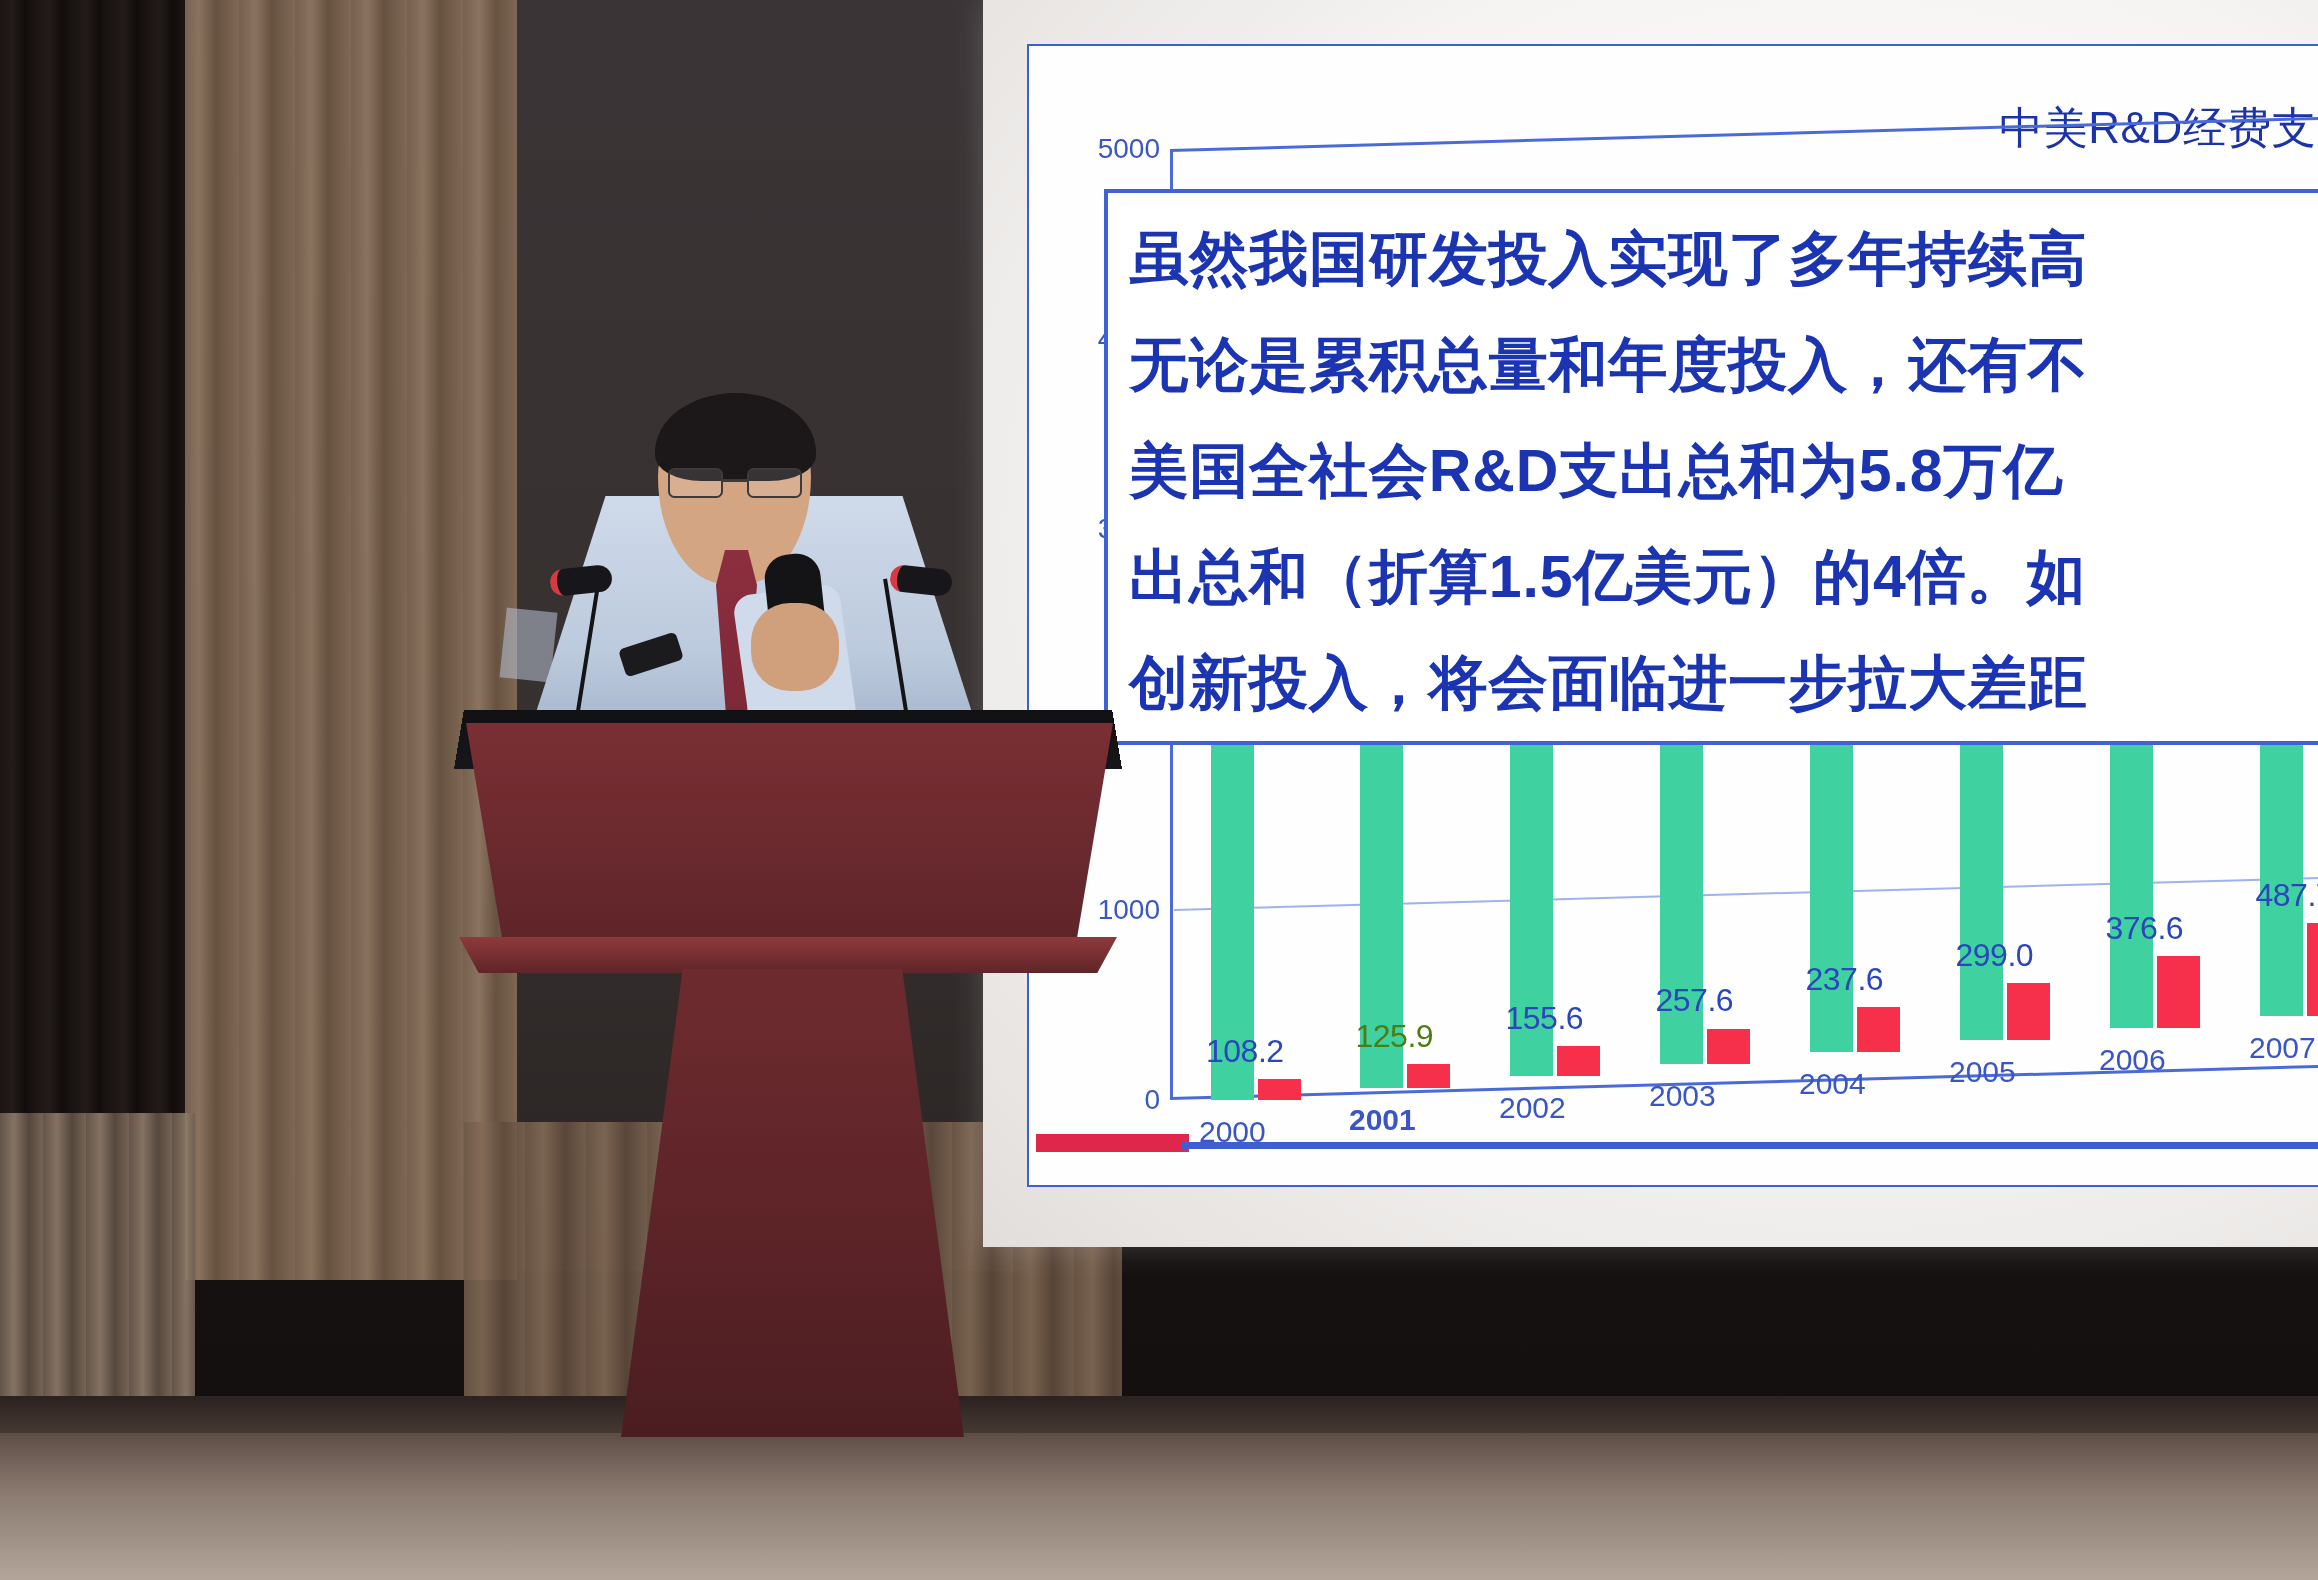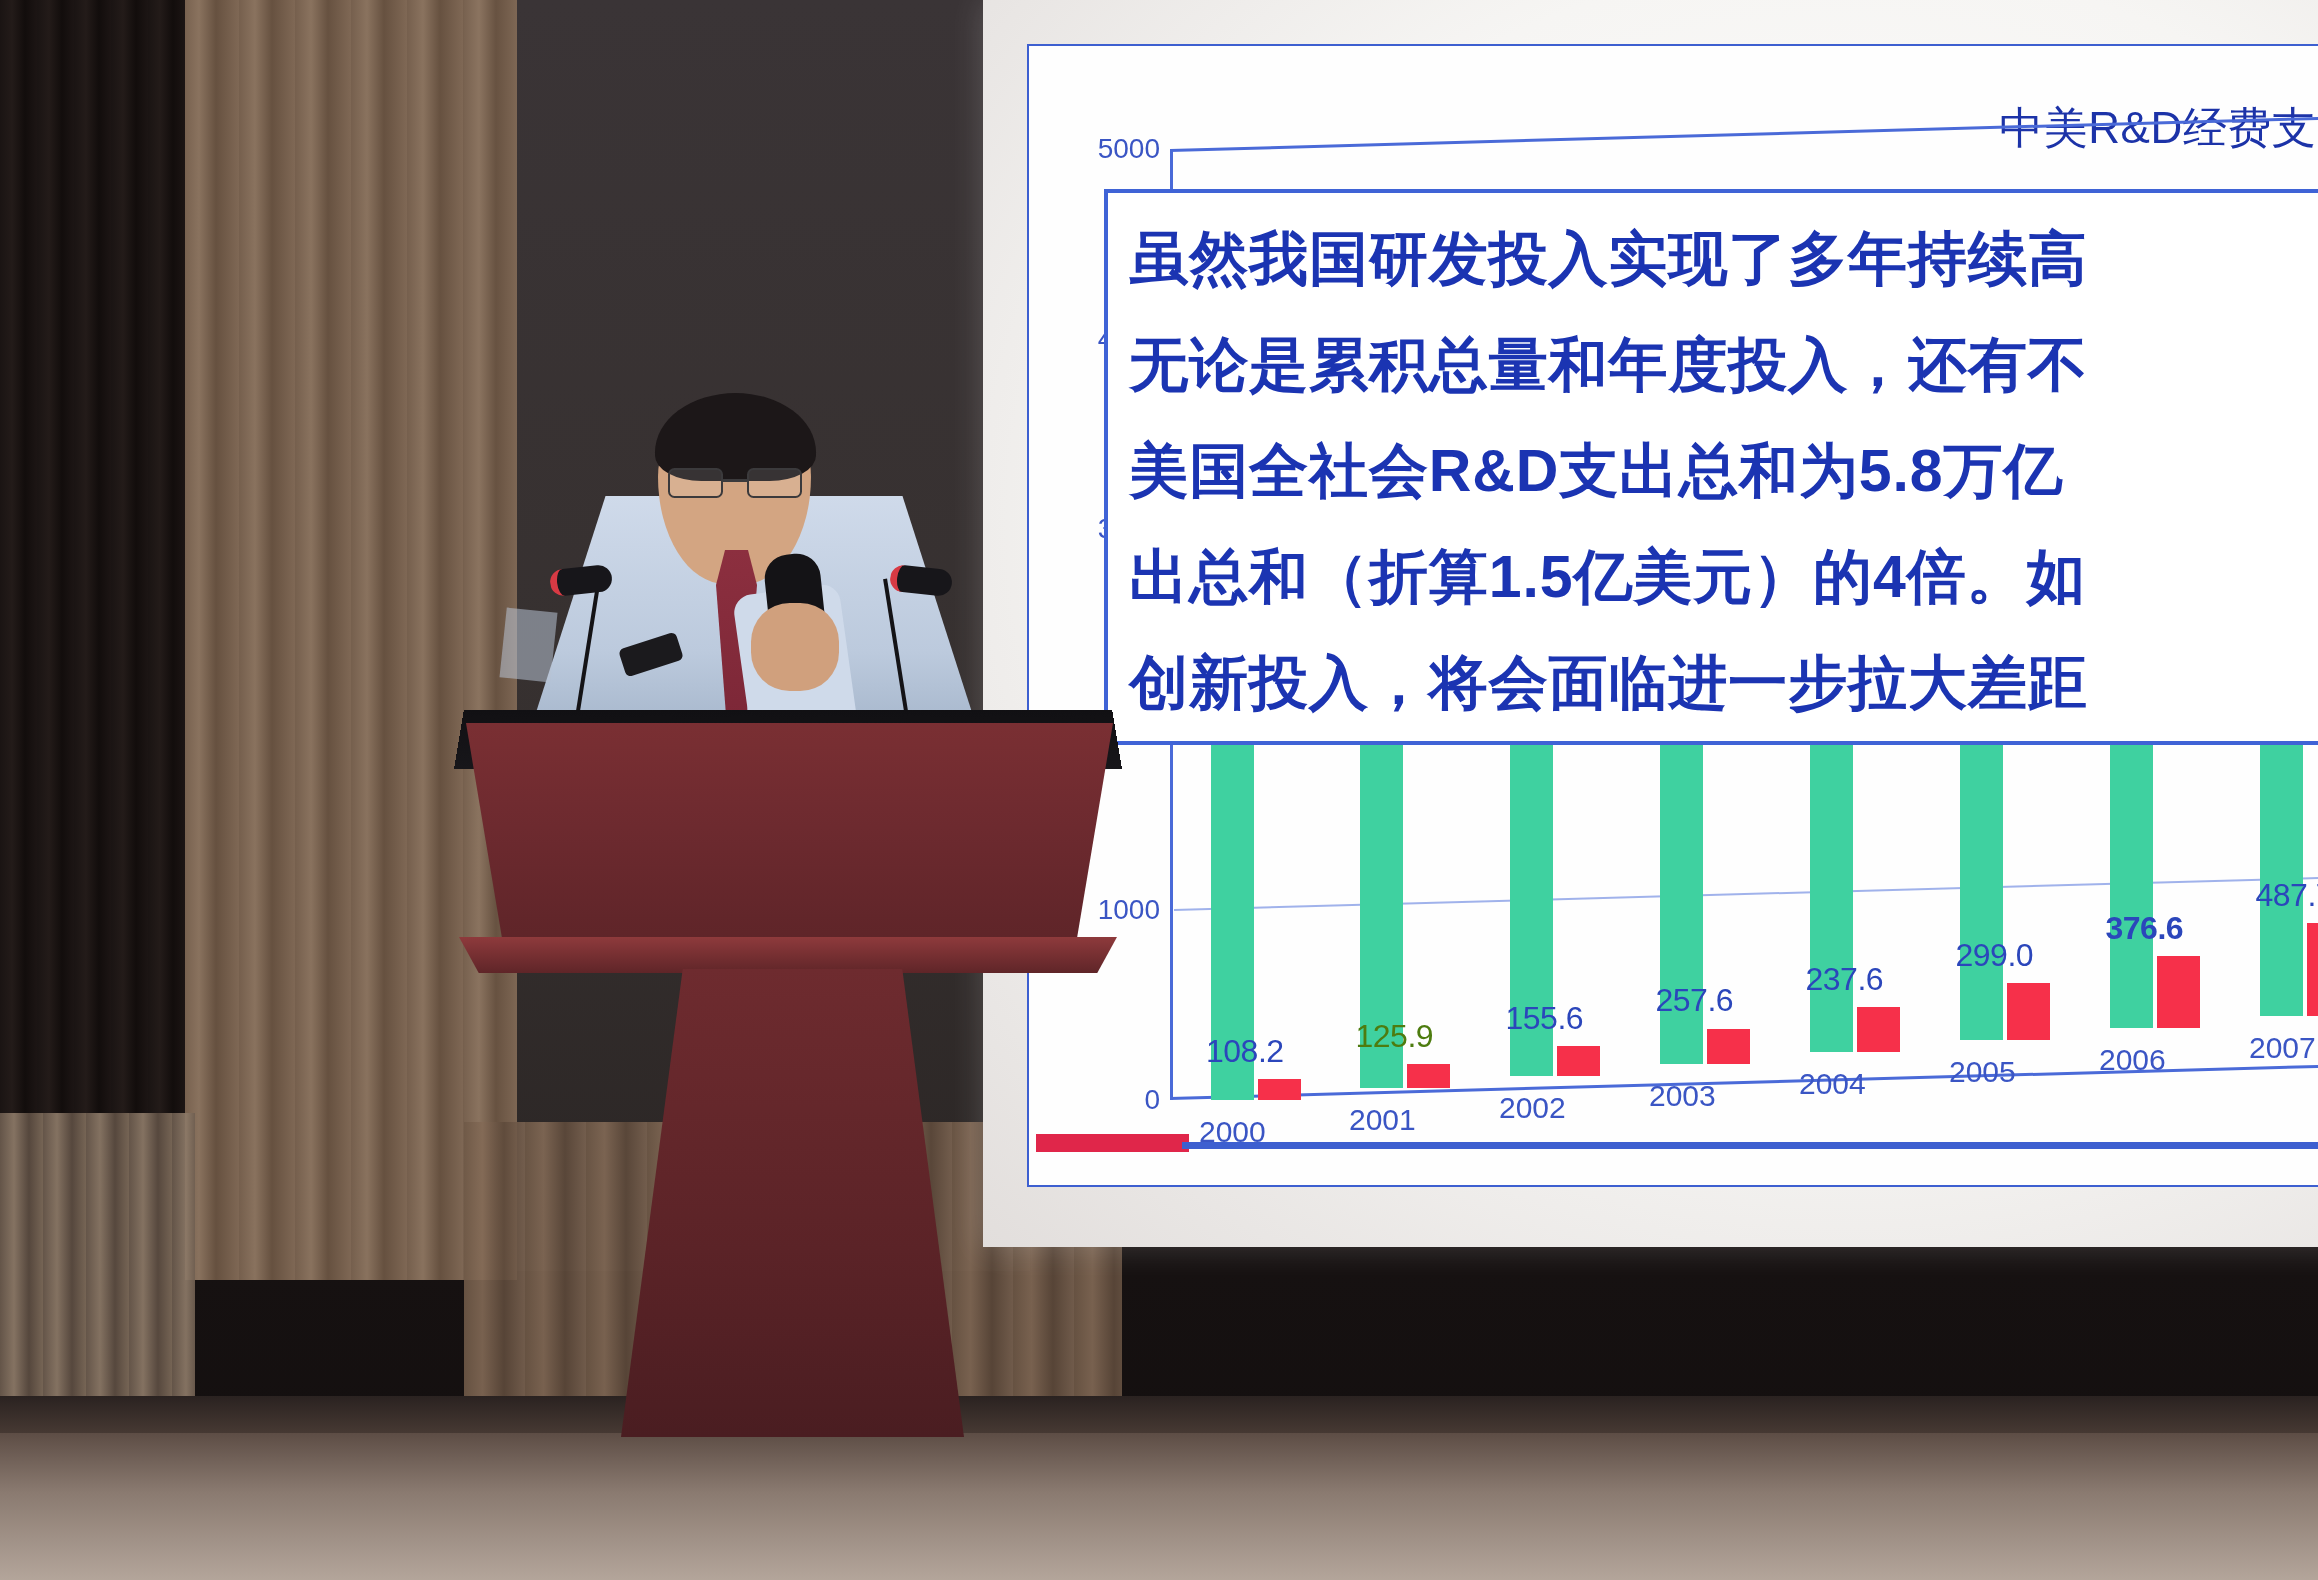--- a/index.html
+++ b/index.html
@@ -439,31 +439,31 @@
             <div class="bar-label" style="bottom: 54px; color: rgb(43, 70, 187);">237.6</div>
           </div>
           <div class="group" style="left: 775px; bottom: 60px;">
             <div class="bar green" style="height: 618px; background: rgb(63, 209, 160);"></div>
             <div class="bar red" style="height: 57px; background: rgb(246, 48, 74);"></div>
             <div class="bar-label" style="bottom: 66px; color: rgb(43, 70, 187);">299.0</div>
           </div>
           <div class="group" style="left: 925px; bottom: 72px;">
             <div class="bar green" style="height: 662px; background: rgb(63, 209, 160);"></div>
             <div class="bar red" style="height: 72px; background: rgb(246, 48, 74);"></div>
-            <div class="bar-label" style="bottom: 81px; color: rgb(43, 70, 187); font-weight: bold;">376.6</div>
+            <div class="bar-label" style="bottom: 81px; color: rgb(43, 70, 187);">376.6</div>
           </div>
           <div class="group" style="left: 1075px; bottom: 84px;">
             <div class="bar green" style="height: 709px; background: rgb(63, 209, 160);"></div>
             <div class="bar red" style="height: 93px; background: rgb(246, 48, 74);"></div>
             <div class="bar-label" style="bottom: 102px; color: rgb(43, 70, 187);">487.7</div>
           </div>
         </div>
       <div id="xticks">
           <div class="xtick" style="left: 170px; top: 1069px; color: rgb(58, 85, 196);">2000</div>
-          <div class="xtick" style="left: 320px; top: 1057px; color: rgb(58, 85, 196);">2001</div>
+          <div class="xtick" style="left: 320px; top: 1057px; color: rgb(58, 85, 196); font-weight: bold;">2001</div>
           <div class="xtick" style="left: 470px; top: 1045px; color: rgb(58, 85, 196);">2002</div>
           <div class="xtick" style="left: 620px; top: 1033px; color: rgb(58, 85, 196);">2003</div>
           <div class="xtick" style="left: 770px; top: 1021px; color: rgb(58, 85, 196);">2004</div>
           <div class="xtick" style="left: 920px; top: 1009px; color: rgb(58, 85, 196);">2005</div>
           <div class="xtick" style="left: 1070px; top: 997px; color: rgb(58, 85, 196);">2006</div>
           <div class="xtick" style="left: 1220px; top: 985px; color: rgb(58, 85, 196); text-align: center;">2007</div>
         </div>
     </div>
 
     <div class="accent-red"></div>

